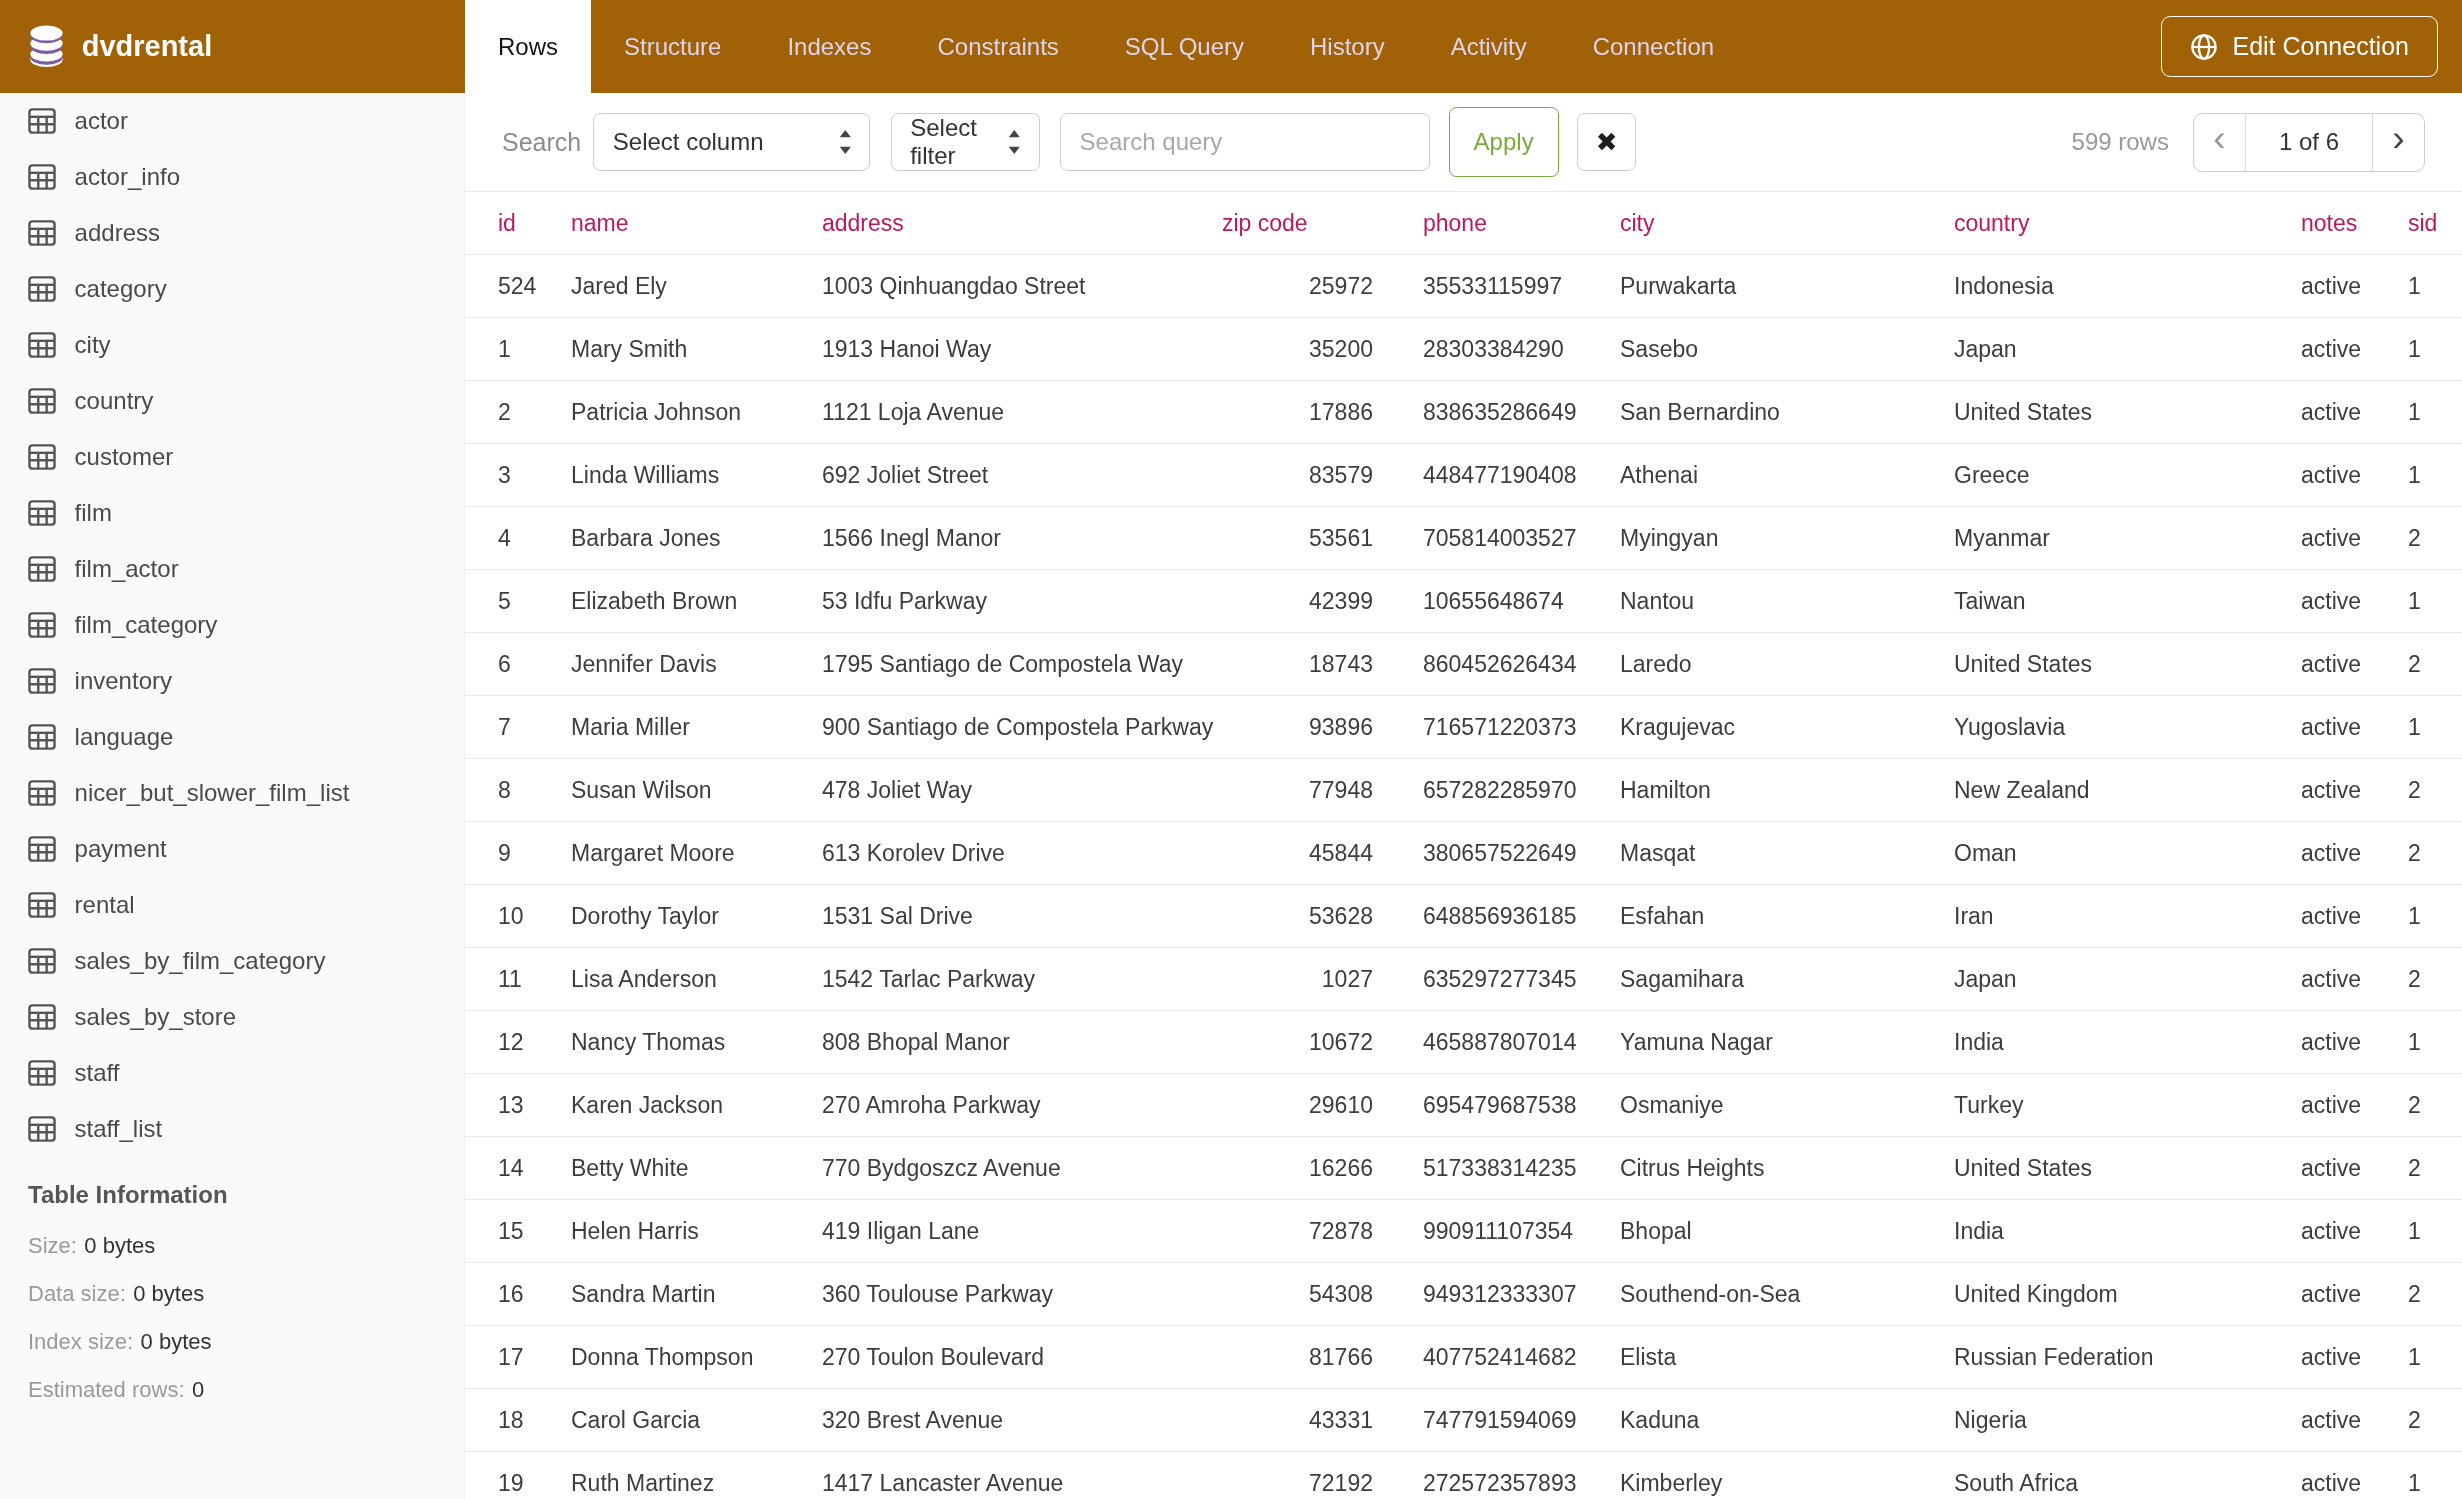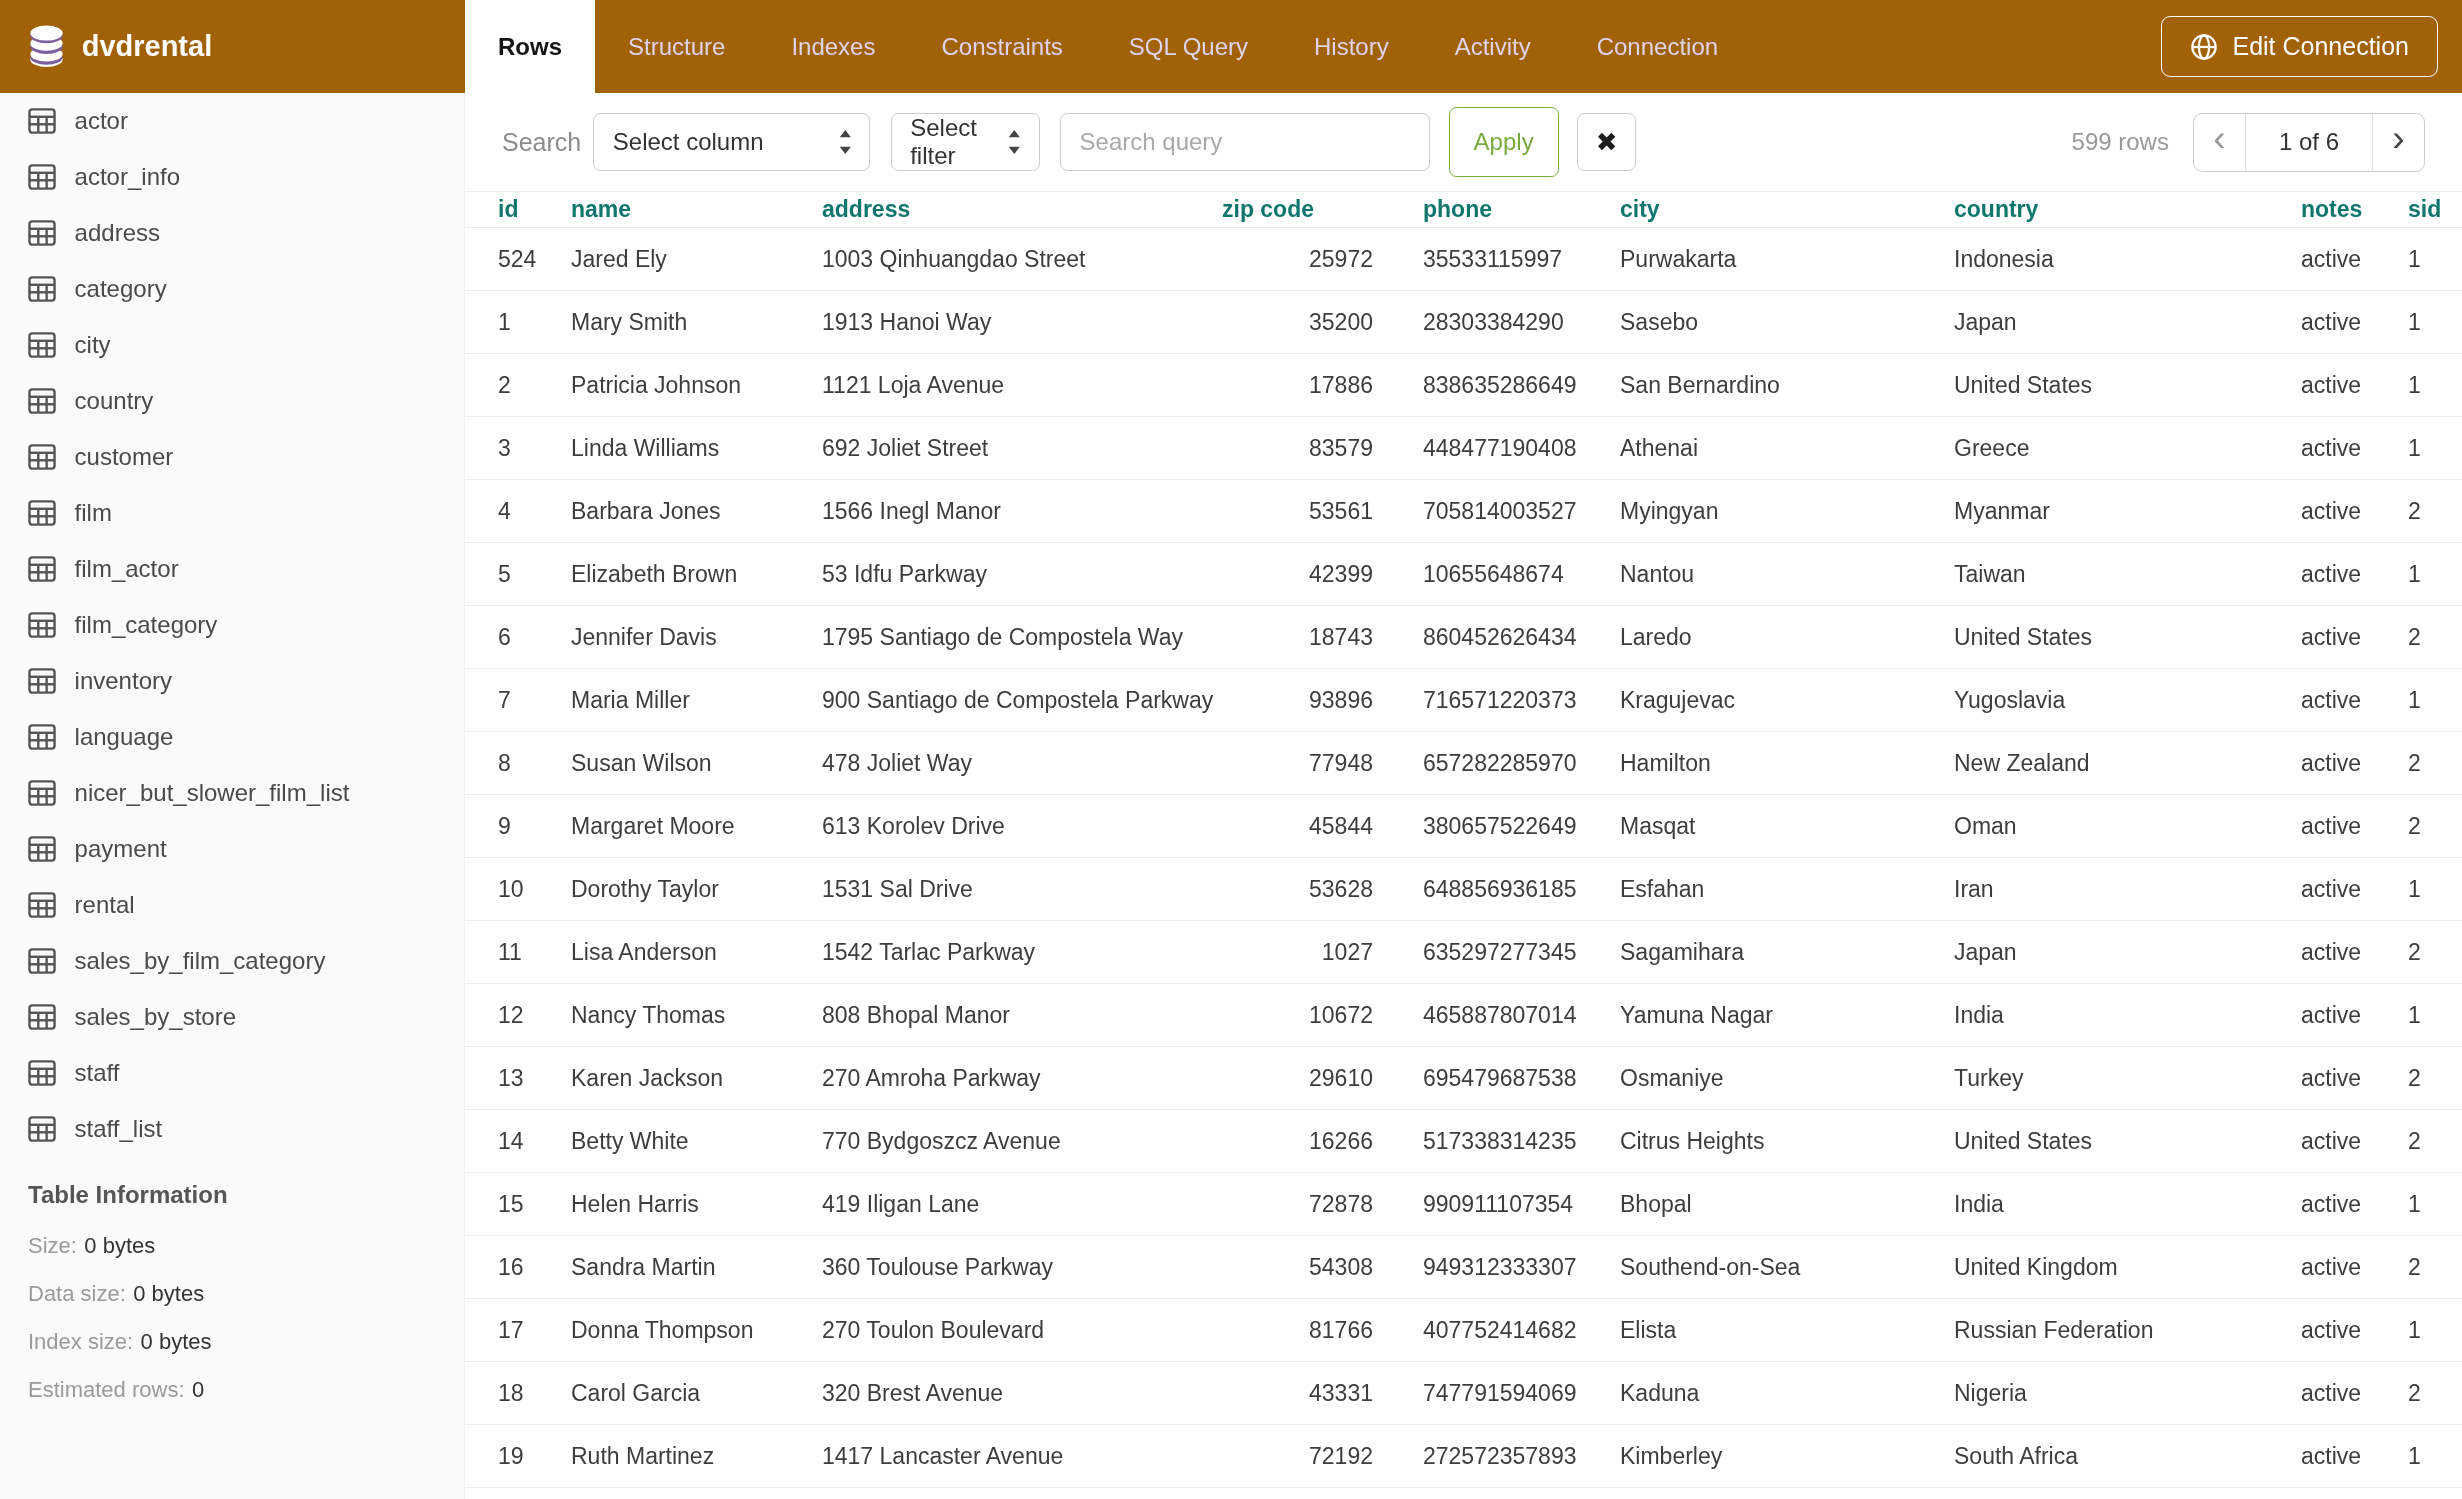--- a/index.html
+++ b/index.html
@@ -8,21 +8,21 @@
 
   .app { width:2462px; height:1500px; display:flex; flex-direction:column; }
 
   
   .topbar { height:93px; flex:0 0 93px; background:#a16207; display:flex; align-items:stretch; }
   .brand { width:465px; flex:0 0 465px; display:flex; align-items:center; gap:16.7px;
            padding-left:28px; color:#fff; font-size:29px; font-weight:bold; }
   .tab-bar { display:flex; align-items:stretch; }
   .tab { display:flex; align-items:center; padding:0 33px; font-size:24px;
          color:#ded5ec; cursor:pointer; white-space:nowrap; }
-  .tab.active { background:#fff; color:#141414;font-weight:bold; }
+  .tab.active { background:#fff; color:#141414; }
   .topbar-spacer { flex:1; }
   .edit-conn { align-self:center; margin-right:24px; display:flex; align-items:center; gap:14px;
                height:61px; padding:0 28px; border:1.9px solid #fff; border-radius:9.3px;
                color:#fff; font-size:25px; background:transparent; cursor:pointer; white-space:nowrap; }
 
   
   .content-row { flex:1; display:flex; min-height:0; }
 
   
   .sidebar { width:465px; flex:0 0 465px; background:#fafafa; border-right:0.9px solid #f0f0f0;
@@ -61,22 +61,22 @@
                 border:1.9px solid #ccc; border-radius:9.3px; overflow:hidden; background:#fff; }
   .page-prev, .page-next { width:52px; display:flex; align-items:center; justify-content:center;
                            font-size:37px; cursor:pointer; padding-bottom:5.6px; }
   .page-prev { color:#999; border-right:1.9px solid #ddd; }
   .page-next { color:#444; border-left:1.9px solid #ddd; }
   .page-label { padding:0 33px; display:flex; align-items:center; font-size:24px; color:#333; }
 
   
   .grid-wrap { flex:1; overflow:hidden; }
   table.grid { width:1998px; border-collapse:separate; border-spacing:0; table-layout:fixed; }
-  table.grid th { height:37px; border-top:1.9px solid #eaeaea; border-bottom:1.9px solid #eaeaea;
-                  font-size:23px; font-weight:bold; color:#0f766e; text-align:left;
+  table.grid th { height:64px; border-top:1.9px solid #eaeaea; border-bottom:1.9px solid #eaeaea;
+                  font-size:23px; font-weight:normal; color:#be185d; text-align:left;
                   white-space:nowrap; overflow:hidden; cursor:pointer; }
   table.grid td { height:63px; border-bottom:1.9px solid #ececec; font-size:23px; color:#3d3d3d;
                   white-space:nowrap; overflow:hidden; }
   .col0 { width:106px; padding-left:33px; }
   .col1 { width:251px; }
   .col2 { width:400px; }
   .col3 { width:151px; text-align:right; }
   .col4 { width:247px; padding-left:50px; }
   .col5 { width:334px; }
   .col6 { width:347px; }

